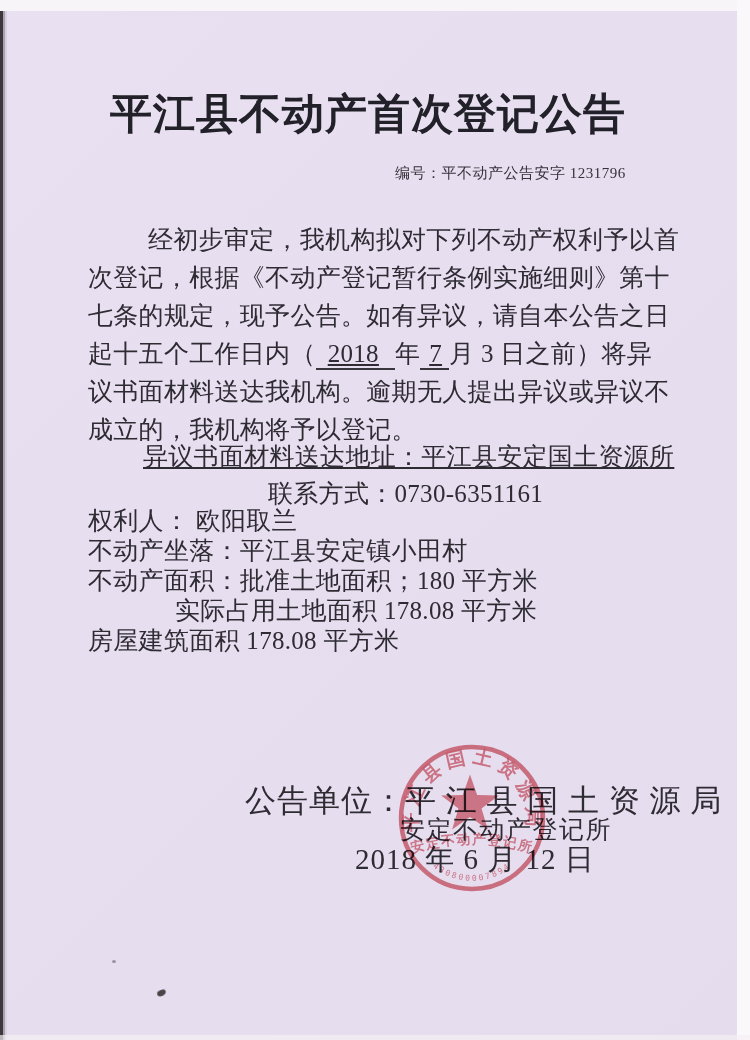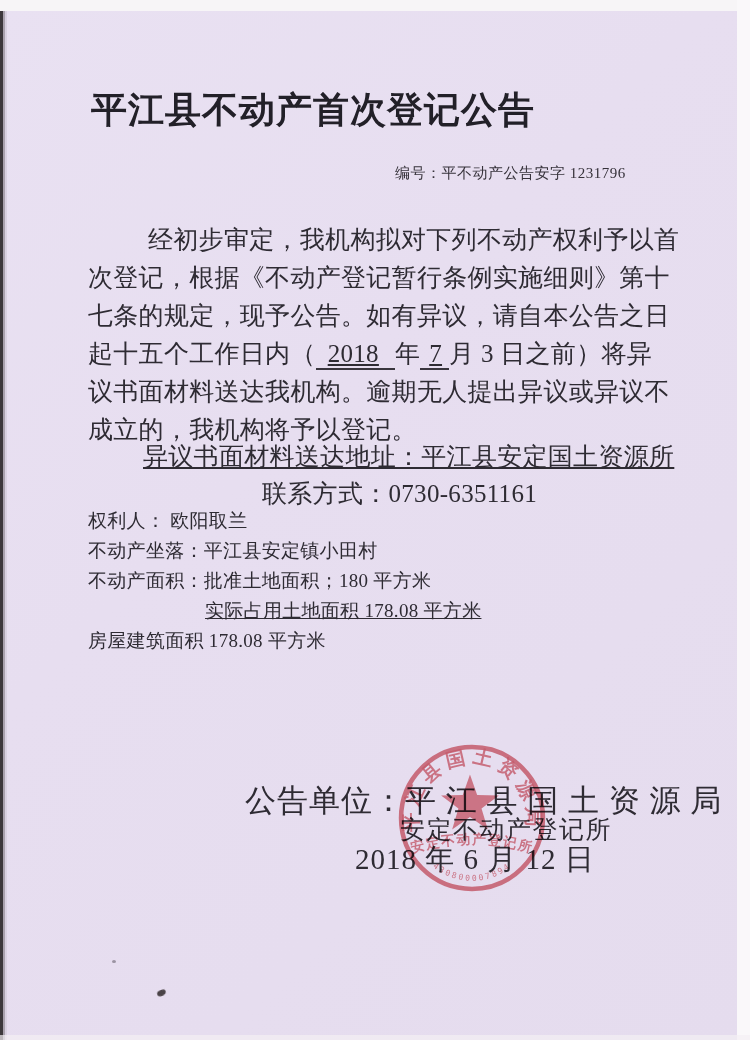--- a/index.html
+++ b/index.html
@@ -26,21 +26,21 @@
   }
   .speck2 {
     position:absolute; left:112px; top:960px; width:4px; height:3px;
     background:#9b93a2; border-radius:50%; filter:blur(.6px);
   }
 
   .ink { color:#2e2b33; }
 
   .title {
     position:absolute; top:86px; left:0; width:626px;
-    text-align:center; font-size:36px; font-weight:bold;
+    text-align:right; font-size:42px; font-weight:bold;
     letter-spacing:1px; color:#222028;
   }
   .doc-no {
     position:absolute; top:164px; left:395px;
     font-size:15px; letter-spacing:.5px; color:#36323a;
   }
 
   .para {
     position:absolute; top:221px; left:88px; width:585px;
     font-size:25px; line-height:38px; letter-spacing:.3px;
@@ -50,25 +50,25 @@
   .blank {
     display:inline-block;
     border-bottom:2px solid #39353d;
     line-height:28px;
     text-decoration:underline;
   }
   .blank.year  { padding:0 16px 0 12px; }
   .blank.month { padding:0 7px 0 9px; }
 
   .addr-line  { position:absolute; top:440px; left:143px; font-size:25px; letter-spacing:.3px; white-space:nowrap;text-decoration:underline; }
-  .phone-line { position:absolute; top:477px; left:262px; font-size:25px; letter-spacing:.3px; white-space:nowrap; }
+  .phone-line { position:absolute; top:477px; left:268px; font-size:25px; letter-spacing:.3px; white-space:nowrap; }
 
-  .details { position:absolute; top:506px; left:88px; font-size:19px; }
+  .details { position:absolute; top:506px; left:88px; font-size:25px; }
   .details .row { height:30px; line-height:30px; white-space:nowrap; letter-spacing:.3px; }
-  .details .ind-a { margin-left:117px;text-decoration:underline; }
+  .details .ind-a { margin-left:87px; }
   .details .ind-b { margin-left:42px; }
 
   .footer-issuer { position:absolute; top:780px; left:245px; font-size:31px; letter-spacing:1px; white-space:nowrap; }
   .footer-office { position:absolute; top:813px; left:400px; font-size:25px; letter-spacing:1.5px; white-space:nowrap; }
   .footer-date   { position:absolute; top:840px; left:355px; font-size:29px; letter-spacing:1px; white-space:nowrap; }
 
   .seal {
     position:absolute; left:394px; top:742px; width:156px; height:152px;
     mix-blend-mode:multiply; opacity:.88;
   }

